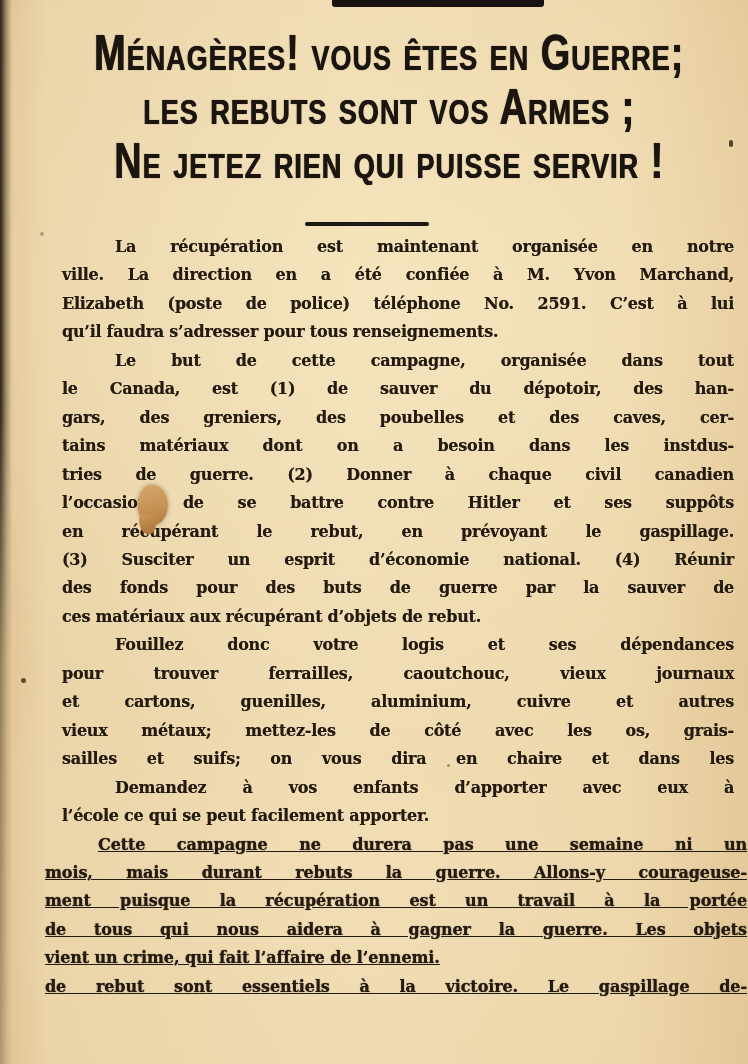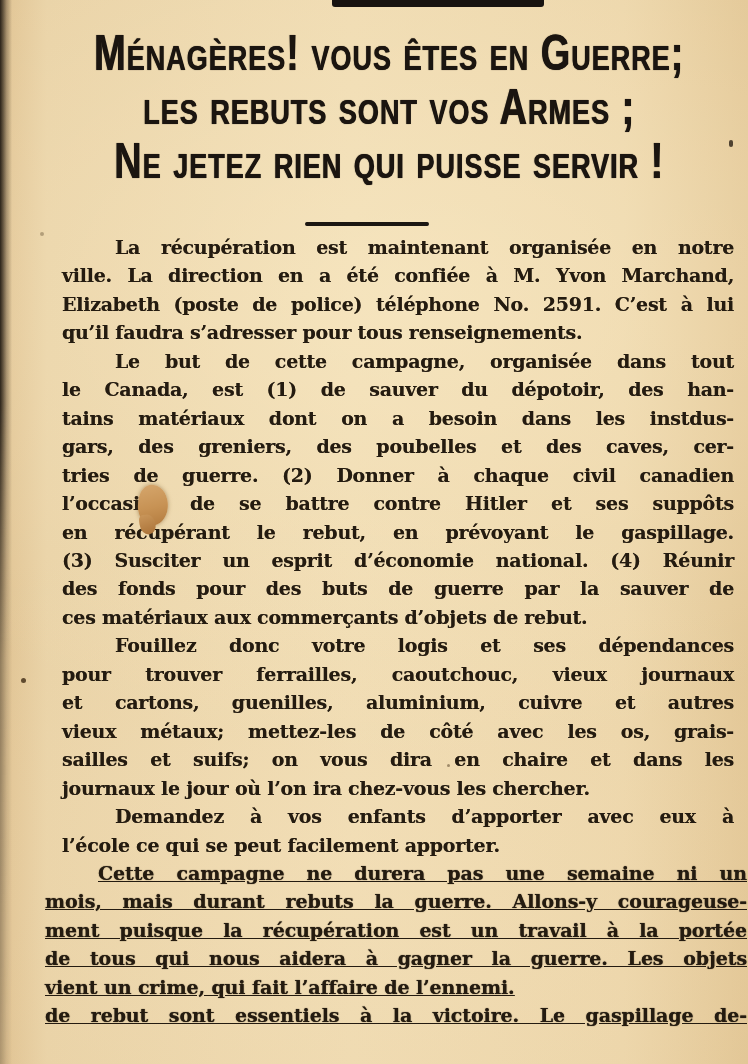--- a/index.html
+++ b/index.html
@@ -85,21 +85,21 @@
     position:absolute; left:306px; top:222px; width:122px; height:4px;
     background:#1c1712; border-radius:2px;
     box-shadow:1px 0 0 #1c1712, -1px 0 0 #1c1712;
   }
 
   
   .article { position:absolute; top:233px; left:62px; right:46px; }
   .body-para {
     font-family:"DejaVu Serif", serif;
     font-weight:bold;
-    font-size:19px;
+    font-size:16px;
     letter-spacing:-0.25px;
     color:#241b10;
     text-shadow:0 0 0.5px rgba(36,27,16,0.65);
   }
   .body-para .tline {
     line-height:28.45px;
     text-align:justify;
     text-align-last:justify;
   }
   .body-para .tline.first { text-indent:53px; }
@@ -134,36 +134,35 @@
   <main class="article">
     <div class="body-para">
         <div class="tline first">La récupération est maintenant organisée en notre</div>
         <div class="tline">ville. La direction en a été confiée à M. Yvon Marchand,</div>
         <div class="tline">Elizabeth (poste de police) téléphone No. 2591. C’est à lui</div>
         <div class="tline last">qu’il faudra s’adresser pour tous renseignements.</div>
       </div>
     <div class="body-para">
         <div class="tline first">Le but de cette campagne, organisée dans tout</div>
         <div class="tline">le Canada, est (1) de sauver du dépotoir, des han-</div>
+        <div class="tline">gars, des greniers, des poubelles et des caves, cer-</div>
         <div class="tline">tains matériaux dont on a besoin dans les instdus-</div>
-        <div class="tline">gars, des greniers, des poubelles et des caves, cer-</div>
         <div class="tline">tries de guerre. (2) Donner à chaque civil canadien</div>
         <div class="tline">l’occasion de se battre contre Hitler et ses suppôts</div>
         <div class="tline">en récupérant le rebut, en prévoyant le gaspillage.</div>
         <div class="tline">(3) Susciter un esprit d’économie national. (4) Réunir</div>
         <div class="tline">des fonds pour des buts de guerre par la sauver de</div>
-        <div class="tline last">ces matériaux aux commerçants d’objets de rebut.</div>
+        <div class="tline last">ces matériaux aux récupérant d’objets de rebut.</div>
       </div>
     <div class="body-para">
         <div class="tline first">Fouillez donc votre logis et ses dépendances</div>
         <div class="tline">pour trouver ferrailles, caoutchouc, vieux journaux</div>
         <div class="tline">et cartons, guenilles, aluminium, cuivre et autres</div>
         <div class="tline">vieux métaux; mettez-les de côté avec les os, grais-</div>
         <div class="tline">sailles et suifs; on vous dira en chaire et dans les</div>
-        <div class="tline last">journaux le jour où l’on ira chez-vous les chercher.</div>
       </div>
     <div class="body-para">
         <div class="tline first">Demandez à vos enfants d’apporter avec eux à</div>
         <div class="tline last">l’école ce qui se peut facilement apporter.</div>
       </div>
     <div class="body-para wide">
         <div class="tline first">Cette campagne ne durera pas une semaine ni un</div>
         <div class="tline">mois, mais durant rebuts la guerre. Allons-y courageuse-</div>
         <div class="tline">ment puisque la récupération est un travail à la portée</div>
         <div class="tline">de tous qui nous aidera à gagner la guerre. Les objets</div>

